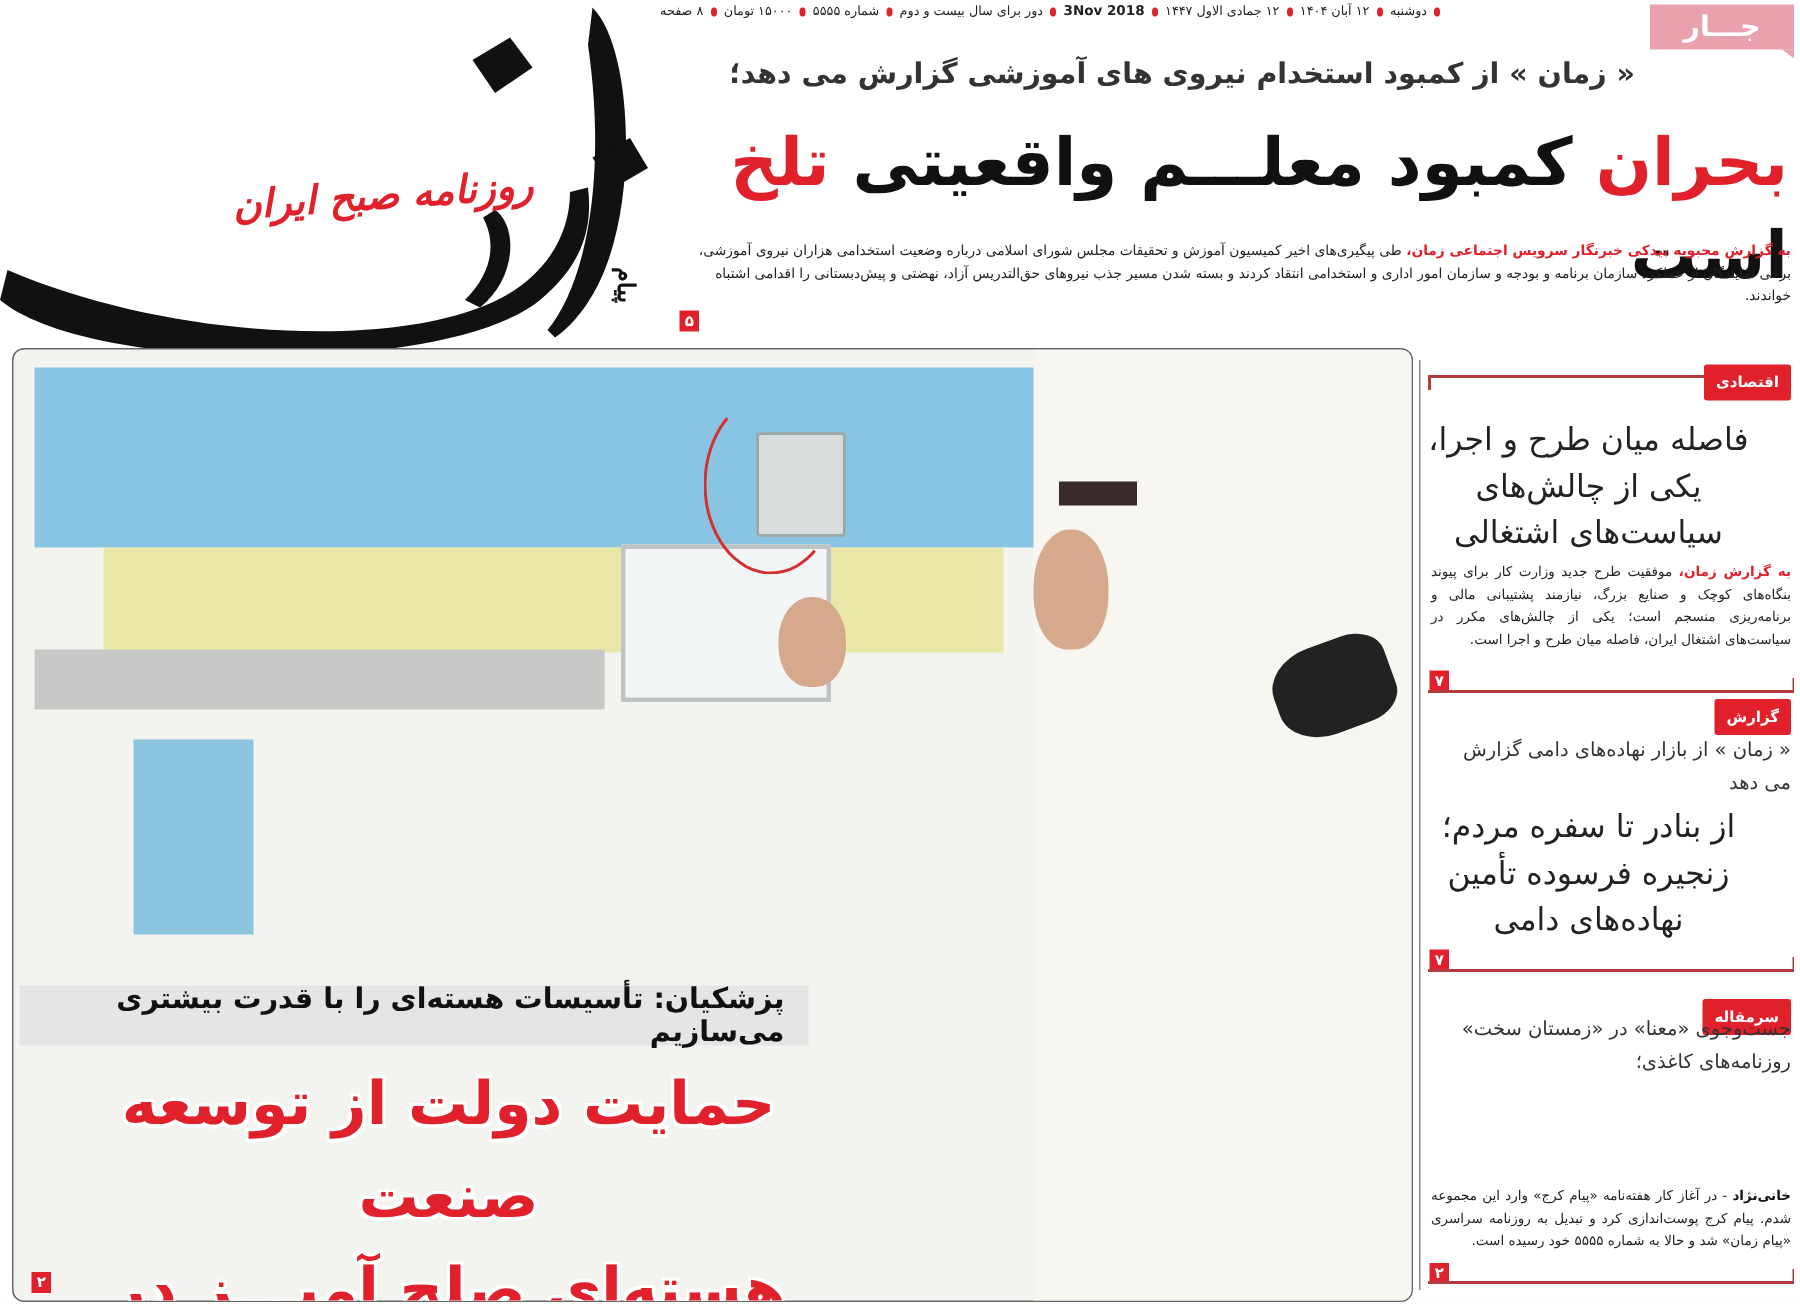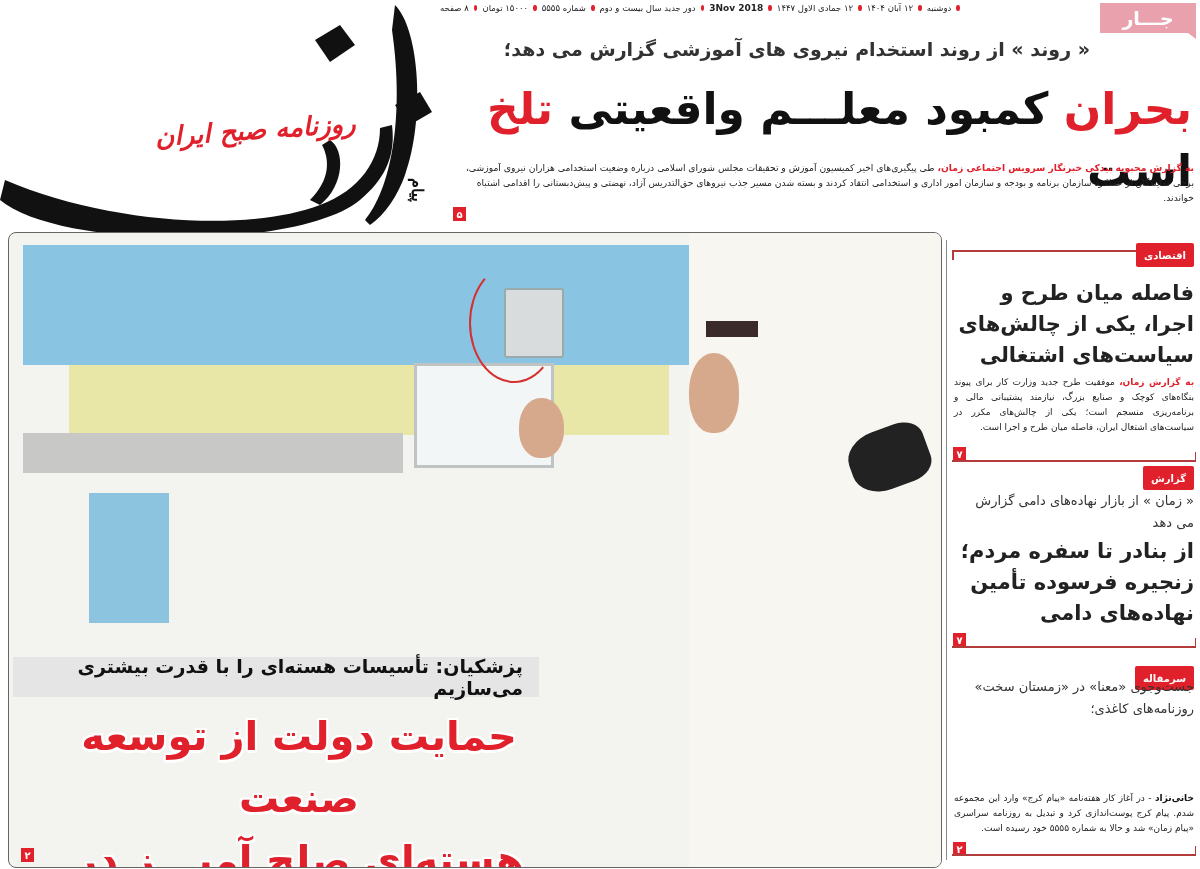--- a/index.html
+++ b/index.html
@@ -95,21 +95,21 @@
     
     .sidebar { position: absolute; top: 240px; left: 950px; width: 246px; height: 620px; }
     .side-item { position: absolute; left: 0; width: 246px; }
     .rule-top { position: absolute; top: 10px; left: 2px; width: 200px; height: 1.5px; background: #b23b3b; }
     .rule-top::before { content: ""; position: absolute; left: 0; top: 0; width: 1.5px; height: 10px; background: #b23b3b; }
     .cat-tag {
       position: absolute; top: 3px; right: 2px; height: 18px; padding: 12px 8px; background: #e0202a; color: #fff;
       font-size: 10px; font-weight: bold; display: flex; align-items: center; border-radius: 2px;
     }
     .side-kicker { position: absolute; right: 2px; width: 240px; text-align: right; font-size: 13px; color: #333; line-height: 22px; }
-    .side-title { position: absolute; right: 2px; width: 242px; text-align: right; font-size: 21px; font-weight: 700; line-height: 31px; color: #222; }
+    .side-title { position: absolute; right: 16px; width: 242px; text-align: center; font-size: 21px; font-weight: 400; line-height: 31px; color: #222; }
     .side-body { position: absolute; right: 2px; width: 240px; text-align: justify; font-size: 9px; line-height: 15px; color: #222; }
     .side-body .by { color: #e0202a; font-weight: bold; }
     .side-body .by-dark { color: #111; font-weight: bold; }
     .rule-bottom { position: absolute; left: 2px; width: 244px; height: 1.5px; background: #b23b3b; }
     .rule-bottom::after { content: ""; position: absolute; right: 0; bottom: 0; width: 1.5px; height: 10px; background: #b23b3b; }
     .side-page { left: 3px; }
 
     .left-line { position: absolute; top: 240px; left: 946px; width: 1px; height: 620px; background: #888; }
   </style>
 </head>
@@ -118,21 +118,21 @@
 <div class="topbar">
   <span class="dot"></span>
   <span>دوشنبه</span>
   <span class="dot"></span>
   <span>۱۲ آبان ۱۴۰۴</span>
   <span class="dot"></span>
   <span>۱۲ جمادی الاول ۱۴۴۷</span>
   <span class="dot"></span>
   <span class="en">3Nov 2018</span>
   <span class="dot"></span>
-  <span>دور جدید سال بیست و دوم</span>
+  <span>دور برای سال بیست و دوم</span>
   <span class="dot"></span>
   <span>شماره ۵۵۵۵</span>
   <span class="dot"></span>
   <span>۱۵۰۰۰ تومان</span>
   <span class="dot"></span>
   <span>۸ صفحه</span>
 </div>
 
 <div class="section-tag">جـــار</div>
 
@@ -143,21 +143,21 @@
     <path d="M 395 5 C 420 30, 425 120, 405 175 C 398 195, 385 215, 370 225 L 365 220 C 390 190, 405 120, 392 30 Z" fill="#111"></path>
     <path d="M 315 40 L 340 25 L 355 45 L 330 62 Z" fill="#111"></path>
     <path d="M 395 105 L 420 92 L 432 112 L 408 126 Z" fill="#111"></path>
     <path d="M 330 140 C 345 150, 345 185, 320 205 L 310 200 C 330 180, 330 160, 322 145 Z" fill="#111"></path>
     <path d="M 290 210 L 310 235 L 180 260 L 200 238 Z" fill="#111" opacity="0"></path>
   </svg>
   <div class="tagline">روزنامه صبح ایران</div>
   <div class="payam">پیام</div>
 </div>
 
-<div class="kicker">« روند » از روند استخدام نیروی های آموزشی گزارش می دهد؛</div>
+<div class="kicker">« زمان » از کمبود استخدام نیروی های آموزشی گزارش می دهد؛</div>
 <div class="main-headline">
   <span class="red">بحران </span><span>کمبود معلـــم واقعیتی </span><span class="red">تلخ</span><span> است</span>
 </div>
 <div class="lead-body">
   <span class="byline">به گزارش محبوبه بیدکی خبرنگار سرویس اجتماعی زمان،</span><span> طی پیگیری‌های اخیر کمیسیون آموزش و تحقیقات مجلس شورای اسلامی درباره وضعیت استخدامی هزاران نیروی آموزشی، برخی نمایندگان از عملکرد سازمان برنامه و بودجه و سازمان امور اداری و استخدامی انتقاد کردند و بسته شدن مسیر جذب نیروهای حق‌التدریس آزاد، نهضتی و پیش‌دبستانی را اقدامی اشتباه خواندند.</span>
 </div>
 <div class="page-badge lead-page">۵</div>
 
 <div class="photo">
   <div class="bg-blue"></div>

